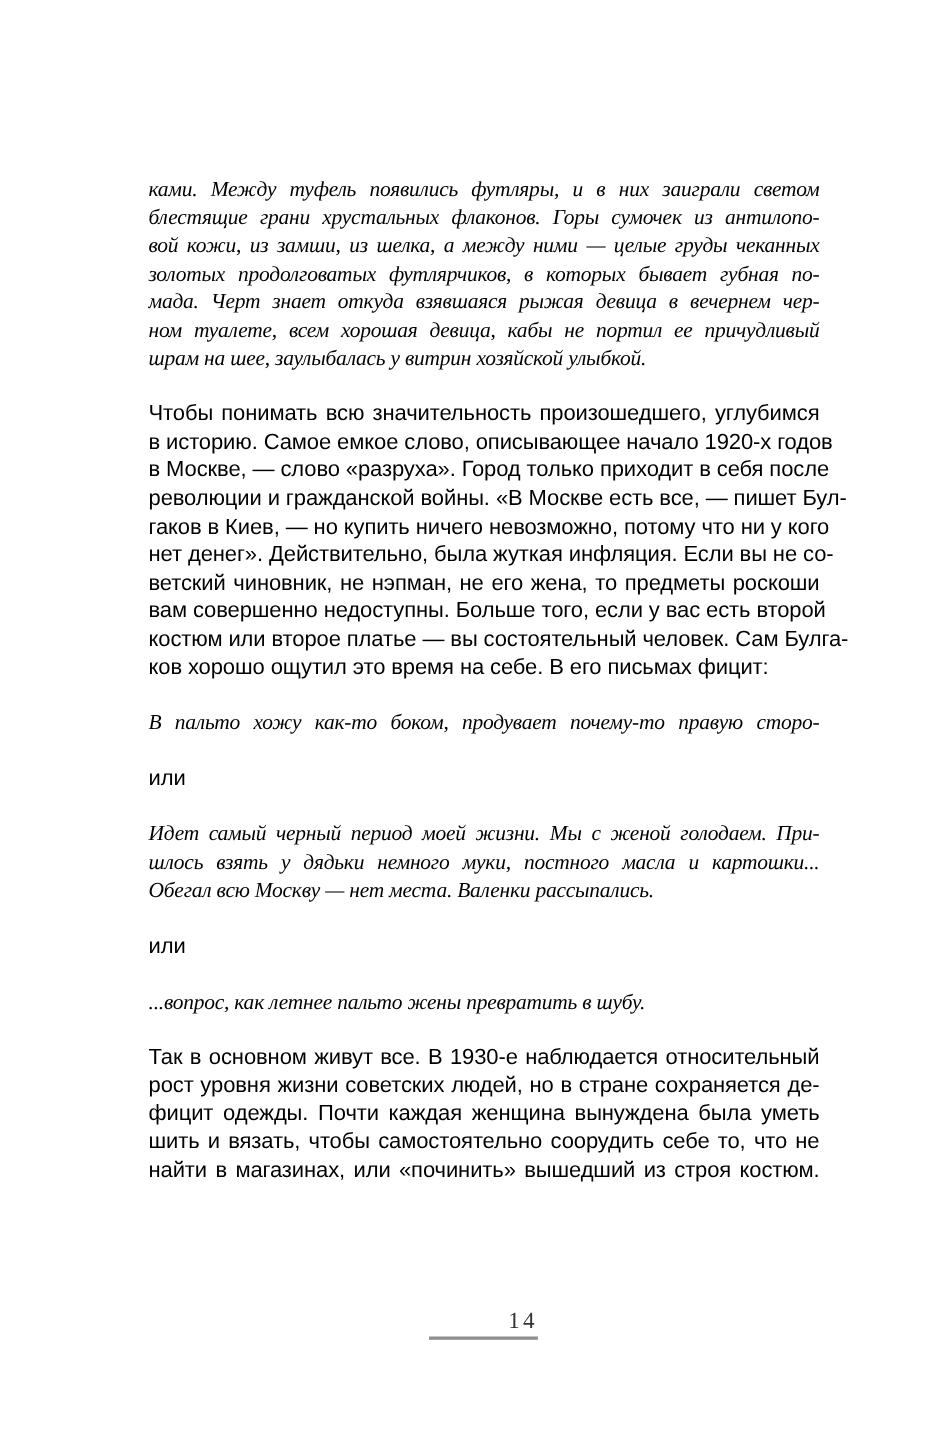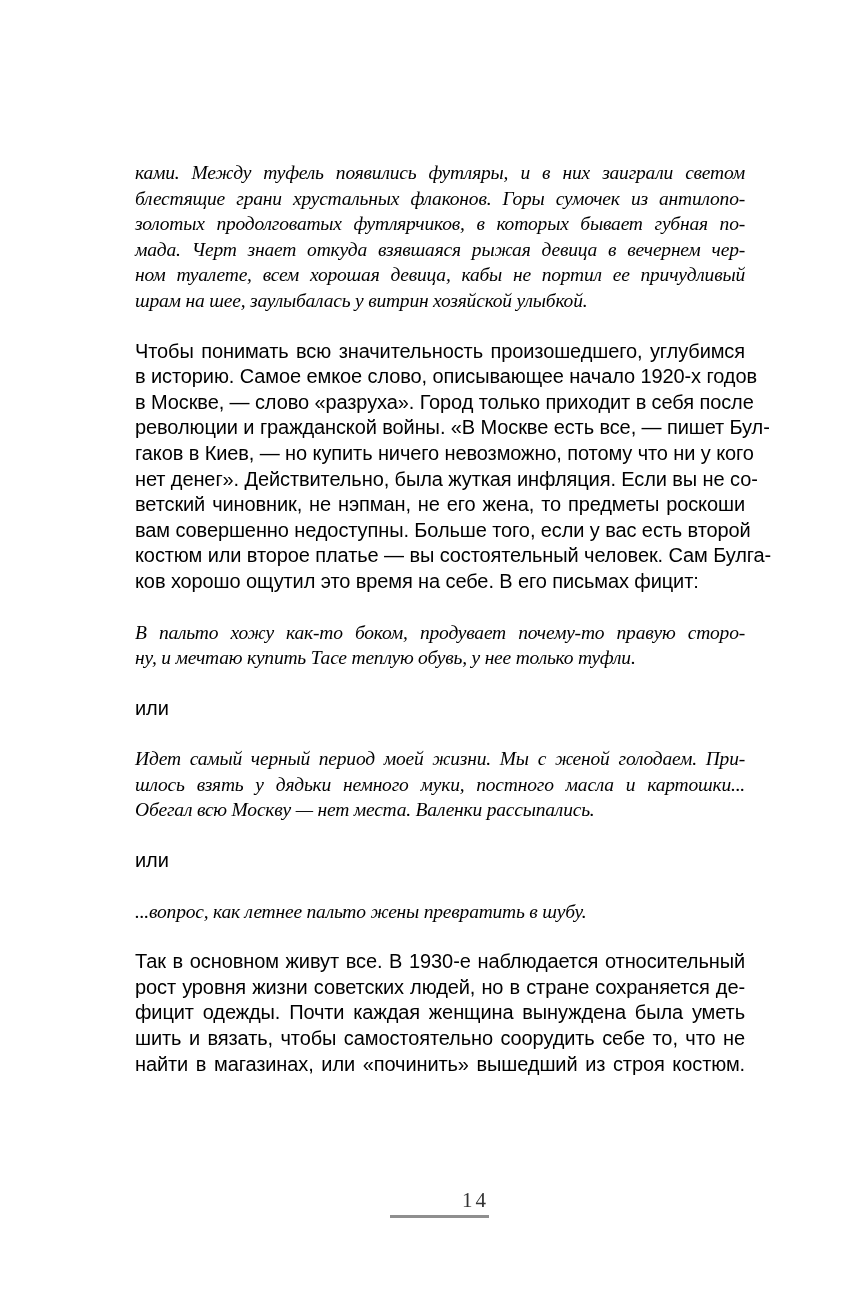--- a/index.html
+++ b/index.html
@@ -16,20 +16,21 @@
   .page-rule { position: absolute; left: 390px; top: 1215px; width: 99px; height: 3px; background: #8f8f8f; }
 </style>
 </head>
 <body>
 
 <div class="page">
 
   <div class="para quote">
     <span class="line">ками. Между туфель появились футляры, и в них заиграли светом</span>
     <span class="line">блестящие грани хрустальных флаконов. Горы сумочек из антилопо-</span>
+    <span class="line">вой кожи, из замши, из шелка, а между ними — целые груды чеканных</span>
     <span class="line">золотых продолговатых футлярчиков, в которых бывает губная по-</span>
     <span class="line">мада. Черт знает откуда взявшаяся рыжая девица в вечернем чер-</span>
     <span class="line">ном туалете, всем хорошая девица, кабы не портил ее причудливый</span>
     <span class="line last">шрам на шее, заулыбалась у витрин хозяйской улыбкой.</span>
   </div>
   <div class="gap"></div>
 
   <div class="para body">
     <span class="line">Чтобы понимать всю значительность произошедшего, углубимся</span>
     <span class="line">в историю. Самое емкое слово, описывающее начало 1920-х годов</span>
@@ -39,21 +40,20 @@
     <span class="line">нет денег». Действительно, была жуткая инфляция. Если вы не со-</span>
     <span class="line">ветский чиновник, не нэпман, не его жена, то предметы роскоши</span>
     <span class="line">вам совершенно недоступны. Больше того, если у вас есть второй</span>
     <span class="line">костюм или второе платье — вы состоятельный человек. Сам Булга-</span>
     <span class="line last">ков хорошо ощутил это время на себе. В его письмах фицит:</span>
   </div>
   <div class="gap"></div>
 
   <div class="para quote">
     <span class="line">В пальто хожу как-то боком, продувает почему-то правую сторо-</span>
-    <span class="line last">ну, и мечтаю купить Тасе теплую обувь, у нее только туфли.</span>
   </div>
   <div class="gap"></div>
 
   <div class="para body">
     <span class="line last">или</span>
   </div>
   <div class="gap"></div>
 
   <div class="para quote">
     <span class="line">Идет самый черный период моей жизни. Мы с женой голодаем. При-</span>

